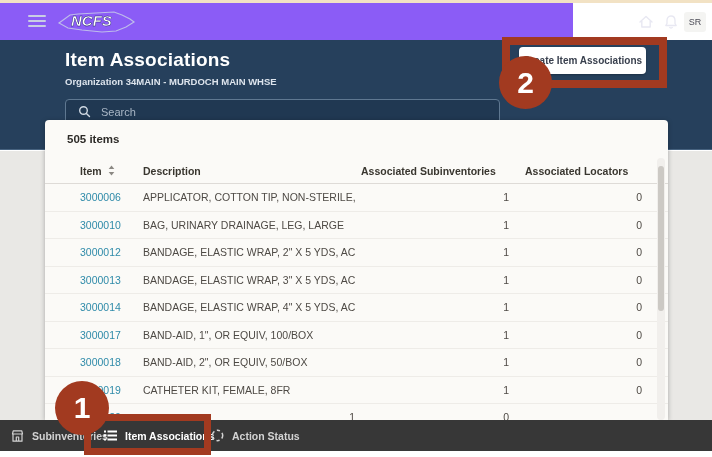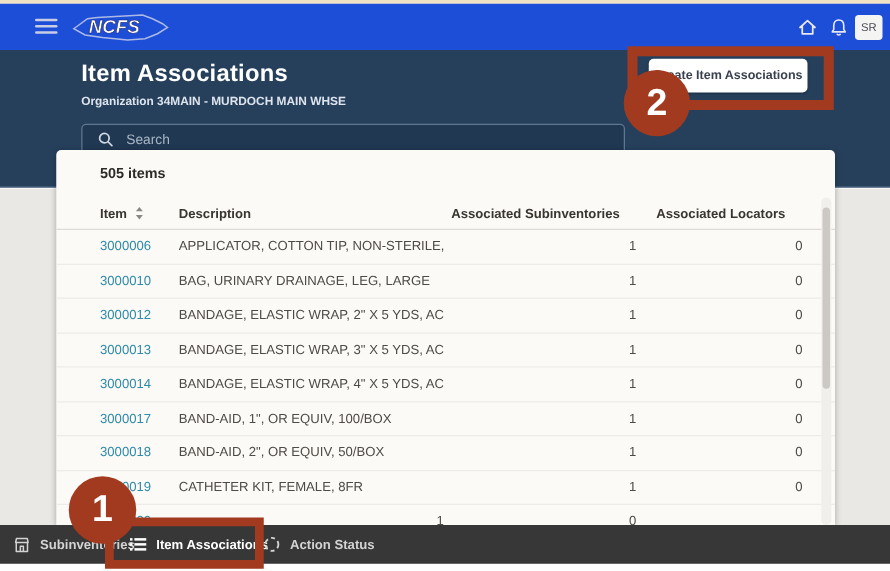--- a/index.html
+++ b/index.html
@@ -6,21 +6,21 @@
   html,body { width:712px; height:457px; }
   body {
     position:relative; overflow:hidden; background:#ffffff;
     font-family:"Liberation Sans", sans-serif;
     -webkit-font-smoothing:antialiased;
   }
   
   .top-strip { position:absolute; left:0; top:0; width:712px; height:3px; background:#f2e2c4; }
 
   
-  .topbar { position:absolute; left:0; top:3px; width:712px; height:37px; background:#1d4ed8; }
+  .topbar { position:absolute; left:0; top:3px; width:573px; height:37px; background:#8b5cf6; }
   .hamburger { position:absolute; left:28px; top:12px; width:18px; height:13px; cursor:pointer; }
   .hamburger span { display:block; height:2px; margin-bottom:3px; background:#c9cde4; border-radius:1px; }
   .logo { position:absolute; left:56px; top:4px; }
   .topbar-icon { position:absolute; top:10px; width:18px; height:18px; cursor:pointer; }
   .icon-home { left:637px; }
   .icon-bell { left:662px; }
   .avatar { position:absolute; left:684px; top:9px; width:22px; height:20px; background:#f4f4f2;
             border-radius:3px; display:flex; align-items:center; justify-content:center;
             font-size:9px; font-weight:normal; color:#4a4a55; cursor:pointer; }
 
@@ -43,21 +43,21 @@
                 font-family:"Liberation Sans",sans-serif; font-size:10px; font-weight:bold;
                 color:#39404e; box-shadow:0 1px 2px rgba(0,0,0,.25); }
 
   
   .main-bg { position:absolute; left:0; top:151px; width:712px; height:269px; background:#e9e8e5; }
 
   
   .card { position:absolute; left:45px; top:120px; width:623px; height:300px;
           background:#fbfaf7; border-radius:4px 4px 0 0; box-shadow:0 1px 5px rgba(0,0,0,.28);
           overflow:hidden; }
-  .card-toolbar { height:38px; display:flex; align-items:center; padding-left:35px; }
+  .card-toolbar { height:38px; display:flex; align-items:center; padding-left:22px; }
   .items-count { font-size:11.5px; font-weight:bold; color:#2d2b28; }
   .disassociate-btn { margin-left:22px; padding:5px 13px; background:#fefdfc;
                       border:1px solid #c6c3bf; border-radius:3px; cursor:pointer;
                       font-family:"Liberation Sans",sans-serif; font-size:10px; font-weight:bold; color:#3b3834; }
   .thead, .trow { display:grid; grid-template-columns:63px 212px 154px 133px;
                   padding-left:35px; align-items:center; }
   .thead { height:26px; border-bottom:1px solid #dedbd7; font-size:10.5px; font-weight:bold; color:#39362f; }
   .th-item { display:flex; align-items:center; gap:6px; }
   .th-sub { padding-left:6px; }
   .th-loc { padding-left:16px; }

